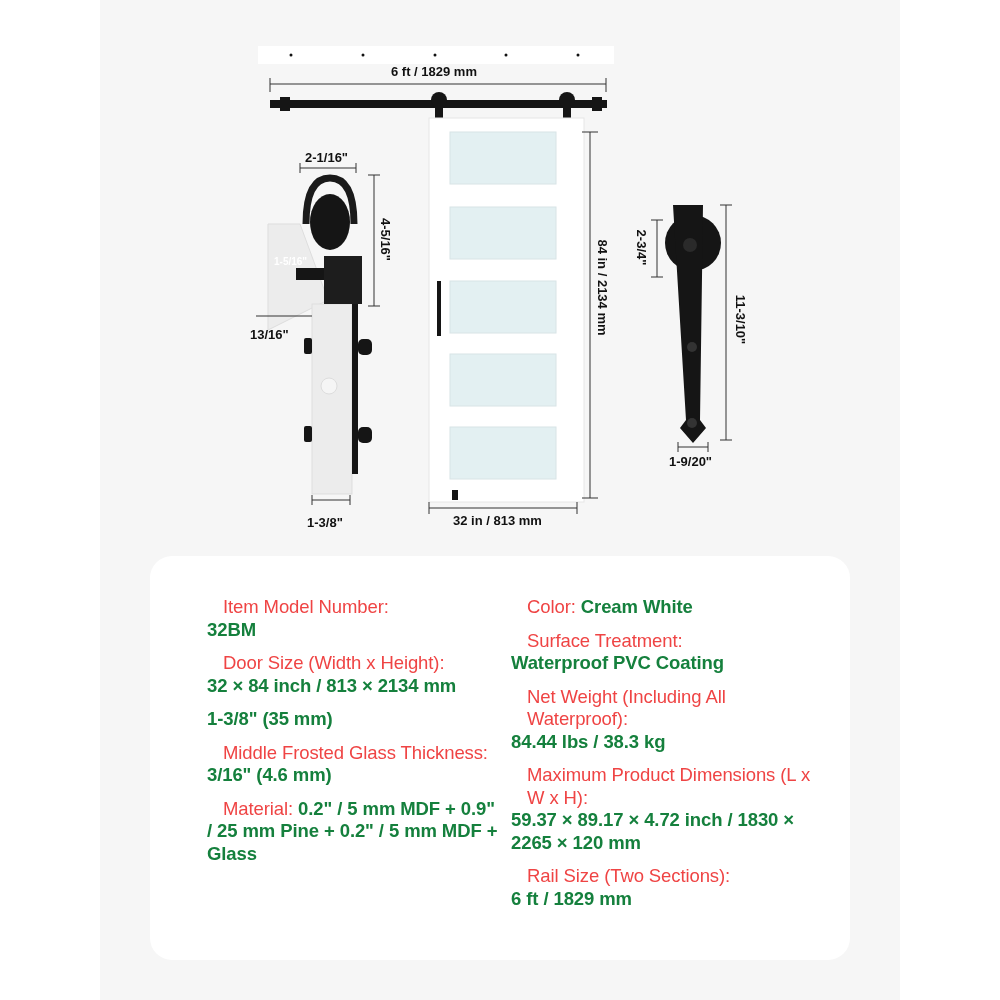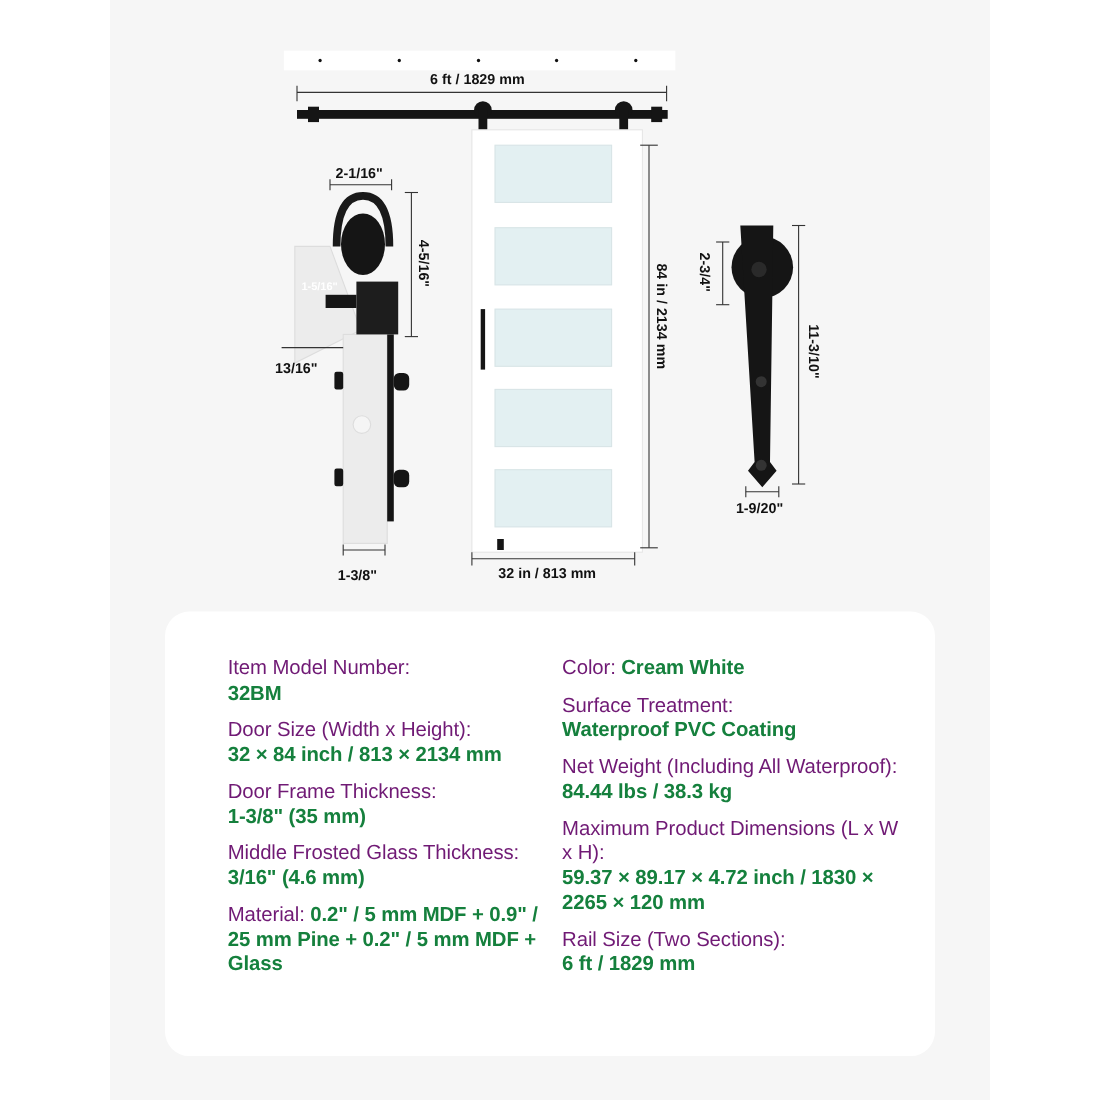--- a/index.html
+++ b/index.html
@@ -6,21 +6,21 @@
   body { width:1000px; height:1000px; background:#ffffff; position:relative; overflow:hidden;
          font-family:"Liberation Sans", sans-serif; }
   .panel { position:absolute; left:100px; top:0; width:800px; height:1000px; background:#f6f6f6; }
   .dim-text { position:absolute; font-weight:700; color:#111; font-size:13px; white-space:nowrap; }
   .vtext { transform:rotate(90deg); transform-origin:center center; }
   .card { position:absolute; left:150px; top:556px; width:700px; height:404px; background:#ffffff; border-radius:22px; }
   .col { position:absolute; top:40px; }
   .col.left { left:57px; width:295px; }
   .col.right { left:361px; width:310px; }
   .spec { margin-bottom:11px; font-size:18.5px; line-height:22.5px; color:#111; letter-spacing:-0.1px; }
-  .spec .lbl { color:#701a75; }
+  .spec .lbl { color:#ef4444;margin-left:16px; }
   .spec .val { color:#15803d; font-weight:700; }
   svg { position:absolute; left:0; top:0; }
 </style>
 </head>
 <body>
 
 <div class="panel"></div>
 
 <svg width="1000" height="560">
 
@@ -131,21 +131,20 @@
   <div class="col left">
     <div class="spec">
       <div class="lbl">Item Model Number:</div>
       <div class="val">32BM</div>
     </div>
     <div class="spec">
       <div class="lbl">Door Size (Width x Height):</div>
       <div class="val">32 × 84 inch / 813 × 2134 mm</div>
     </div>
     <div class="spec">
-      <div class="lbl">Door Frame Thickness:</div>
       <div class="val">1-3/8" (35 mm)</div>
     </div>
     <div class="spec">
       <span class="lbl">Middle Frosted Glass Thickness:</span>
       <span class="val">3/16" (4.6 mm)</span>
     </div>
     <div class="spec">
       <span class="lbl">Material:</span>
       <span class="val">0.2" / 5 mm MDF + 0.9" / 25 mm Pine + 0.2" / 5 mm MDF + Glass</span>
     </div>

